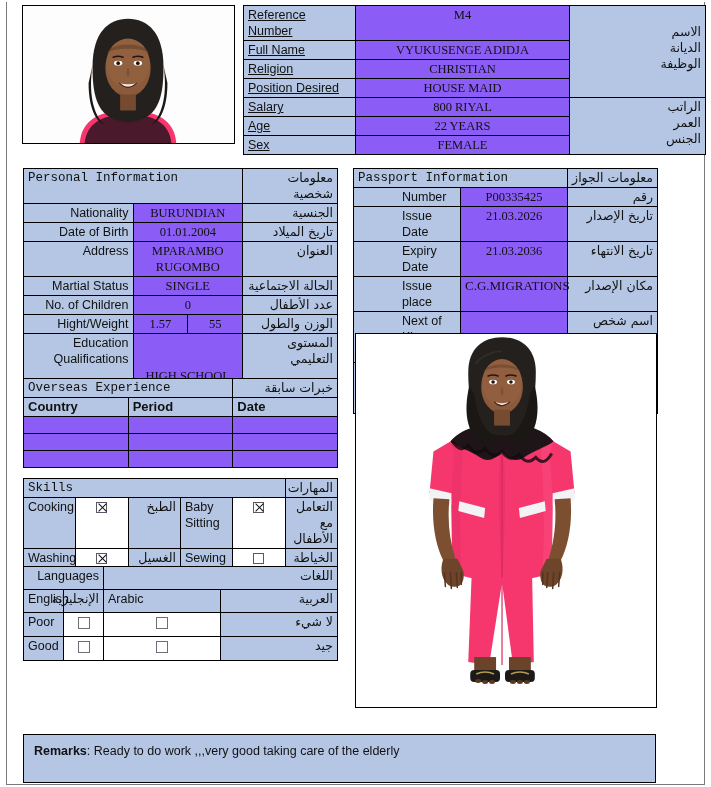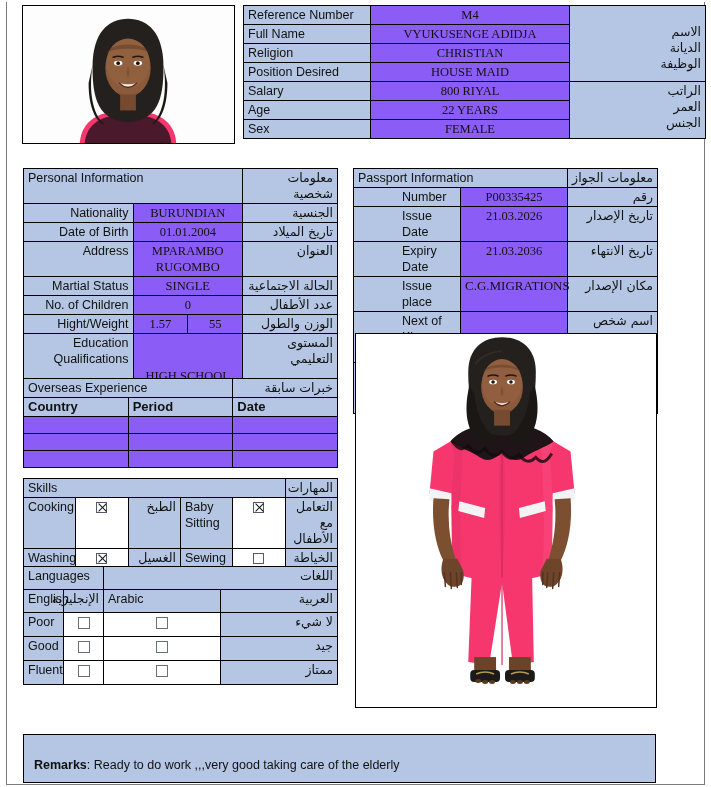--- a/index.html
+++ b/index.html
@@ -46,33 +46,34 @@
   }
   .val {
     text-align: center;
     font-weight: bold;
     font-family: "Liberation Serif", serif;
     font-size: 14px;
   }
   .sec-title {
     font-weight: bold;
     font-size: 13px;
+    font-family: Liberation Mono, monospace;
   }
   .sec-title-ar {
     font-weight: bold;
   }
 
   
   .top-table {
     position: absolute;
     left: 243px; top: 5px;
     width: 463px;
   }
   .top-table td { height: 17px; }
-  .top-table .lbl { width: 127px; }
+  .top-table .lbl { width: 112px; text-decoration: underline; }
   .top-table .a   { width: 136px; }
 
   
   .photo-box {
     position: absolute;
     left: 22px; top: 5px;
     width: 213px; height: 139px;
     border: 1px solid #000000;
     background: #ffffff;
     overflow: hidden;
@@ -129,21 +130,21 @@
   .skills .s6 { width: 56px; }
   .skills .cbcell { text-align: center; background: #ffffff; }
 
   
   .languages {
     position: absolute;
     left: 23px; top: 566px;
     width: 315px;
   }
   .languages td { height: 23px; font-size: 12.5px; vertical-align: middle; }
-  .languages .l1 { width: 80px; }
+  .languages .l1 { width: 80px; text-align: right; }
   .languages .l2 { width: 98px; }
   .languages .l3 { width: 80px; }
   .languages .l4 { width: 57px; }
   .languages .cbcell { text-align: center; background: #ffffff; }
 
   
   .fullphoto {
     position: absolute;
     left: 355px; top: 333px;
     width: 302px; height: 375px;
@@ -152,21 +153,21 @@
     overflow: hidden;
   }
 
   
   .remarks {
     position: absolute;
     left: 23px; top: 734px;
     width: 633px; height: 49px;
     background: #b4c6e3;
     border: 1px solid #000000;
-    padding: 23px 10px;
+    padding: 9px 10px;
     font-size: 12.5px;
   }
   .remarks b { font-weight: bold; }
 
   
   .cb {
     display: inline-block;
     width: 11px; height: 11px;
     border: 1px solid #555a66;
     background: #ffffff;
@@ -486,30 +487,20 @@
     <tr>
       <td class="blue" style="height:24px">Good</td>
       <td class="cbcell" style="height:24px">
         <span class="cb lang"></span>
       </td>
       <td class="cbcell" style="height:24px">
         <span class="cb lang"></span>
       </td>
       <td class="blue a ar" style="height:24px">جيد</td>
     </tr>
-    <tr>
-      <td class="blue" style="height:24px">Fluent</td>
-      <td class="cbcell" style="height:24px">
-        <span class="cb lang"></span>
-      </td>
-      <td class="cbcell" style="height:24px">
-        <span class="cb lang"></span>
-      </td>
-      <td class="blue a ar" style="height:24px">ممتاز</td>
-    </tr>
   </tbody>
     </table>
 
   <div class="fullphoto">
     <svg viewBox="0 0 302 375" width="100%" height="100%" preserveAspectRatio="xMidYMid meet">
       <rect x="0" y="0" width="302" height="375" fill="#ffffff"></rect>
 
       <path d="M117 228 L113 330 L134 333 L147 250 L158 333 L179 330 L177 228 Z" fill="#f5376e"></path>
       <path d="M147 250 L147 333" stroke="#d62a5c" stroke-width="1.2" fill="none"></path>
       <path d="M117 228 L177 228 L177 252 L117 252 Z" fill="#f5376e"></path>

